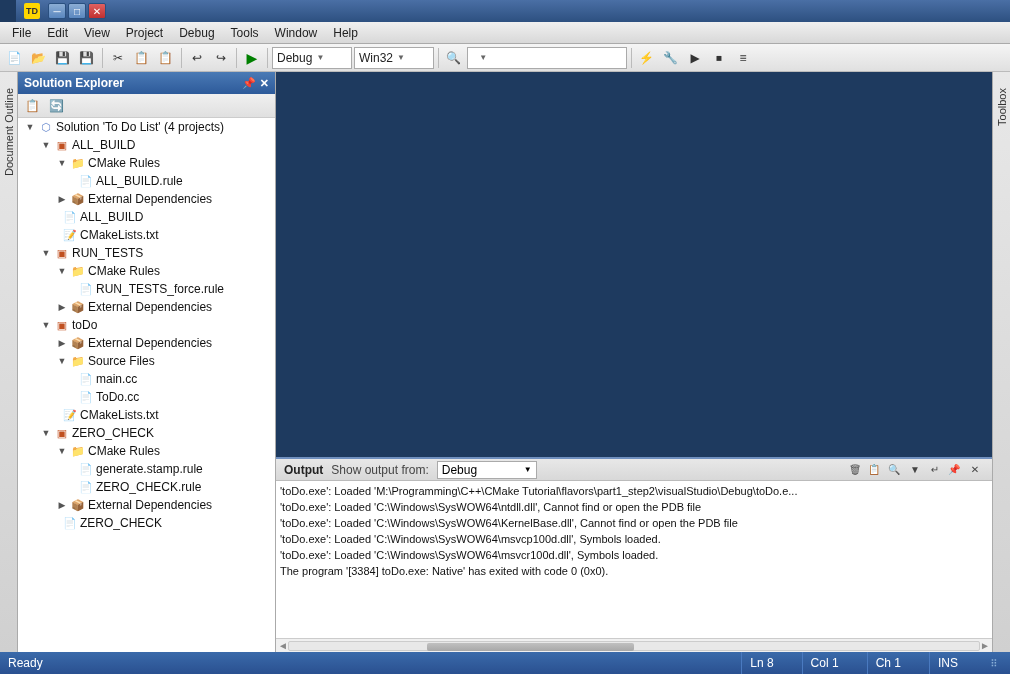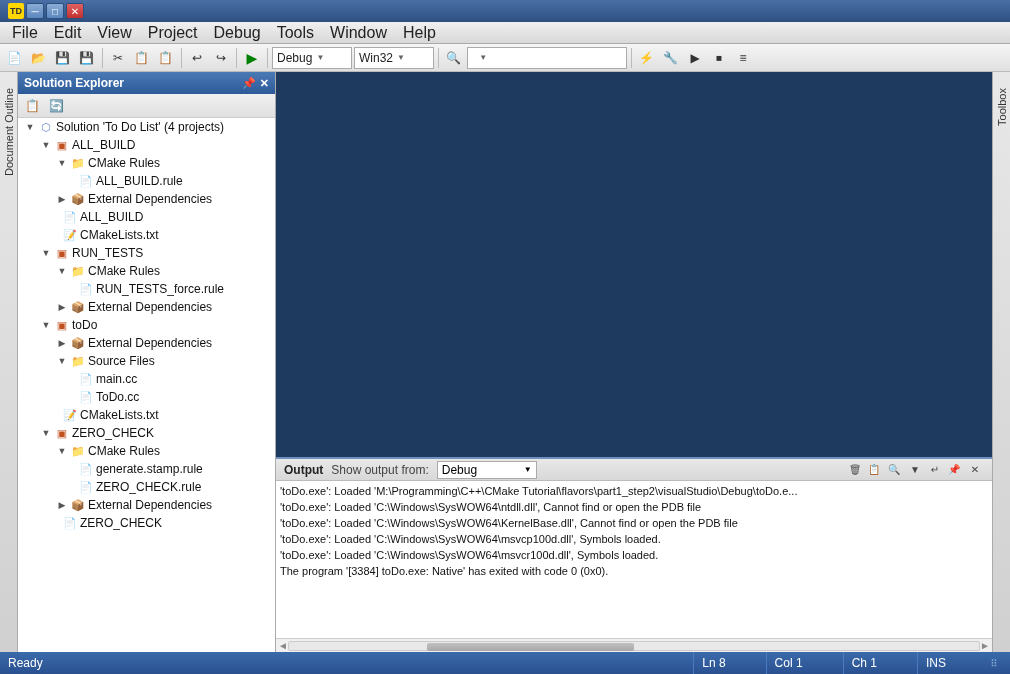--- a/index.html
+++ b/index.html
@@ -16,21 +16,22 @@
 
     
     #title-bar {
       background: linear-gradient(to bottom, #4a6fa5, #2d5080);
       height: 22px;
       display: flex;
       align-items: center;
       padding: 0 8px;
       color: white;
       font-size: 12px;
-      gap: 2px;
+      gap: 8px;
+      margin-left: 16px;
     }
     #title-bar .title-icon {
       width: 16px;
       height: 16px;
       background: #ffd700;
       border-radius: 2px;
       display: flex;
       align-items: center;
       justify-content: center;
       font-size: 9px;
@@ -66,21 +67,21 @@
       height: 22px;
       display: flex;
       align-items: center;
       padding: 0 4px;
       border-bottom: 1px solid #aaa;
     }
     .menu-item {
       padding: 2px 8px;
       cursor: pointer;
       color: #222;
-      font-size: 16px;
+      font-size: 12px;
       height: 20px;
       display: flex;
       align-items: center;
     }
 
     
     #toolbar {
       background: linear-gradient(to bottom, #f5f5f5, #e0e0e0);
       height: 28px;
       display: flex;
@@ -324,21 +325,21 @@
 
     
     #status-bar {
       height: 22px;
       background: linear-gradient(to bottom, #3a6aaa, #2a5090);
       display: flex;
       align-items: center;
       padding: 0 8px;
       color: white;
       font-size: 12px;
-      gap: 32px;
+      gap: 20px;
     }
     #status-bar .status-ready { flex: 1; }
     .status-section {
       padding: 0 8px;
       border-left: 1px solid #4a7ac0;
       height: 100%;
       display: flex;
       align-items: center;
     }
     .status-grip {

